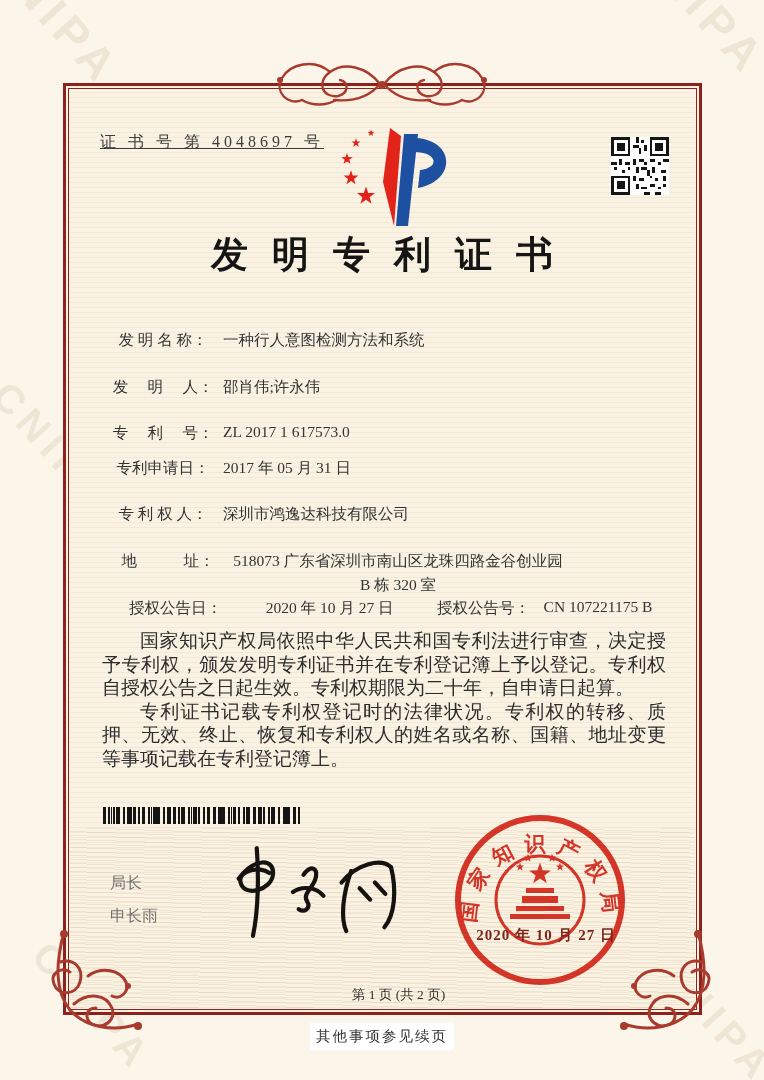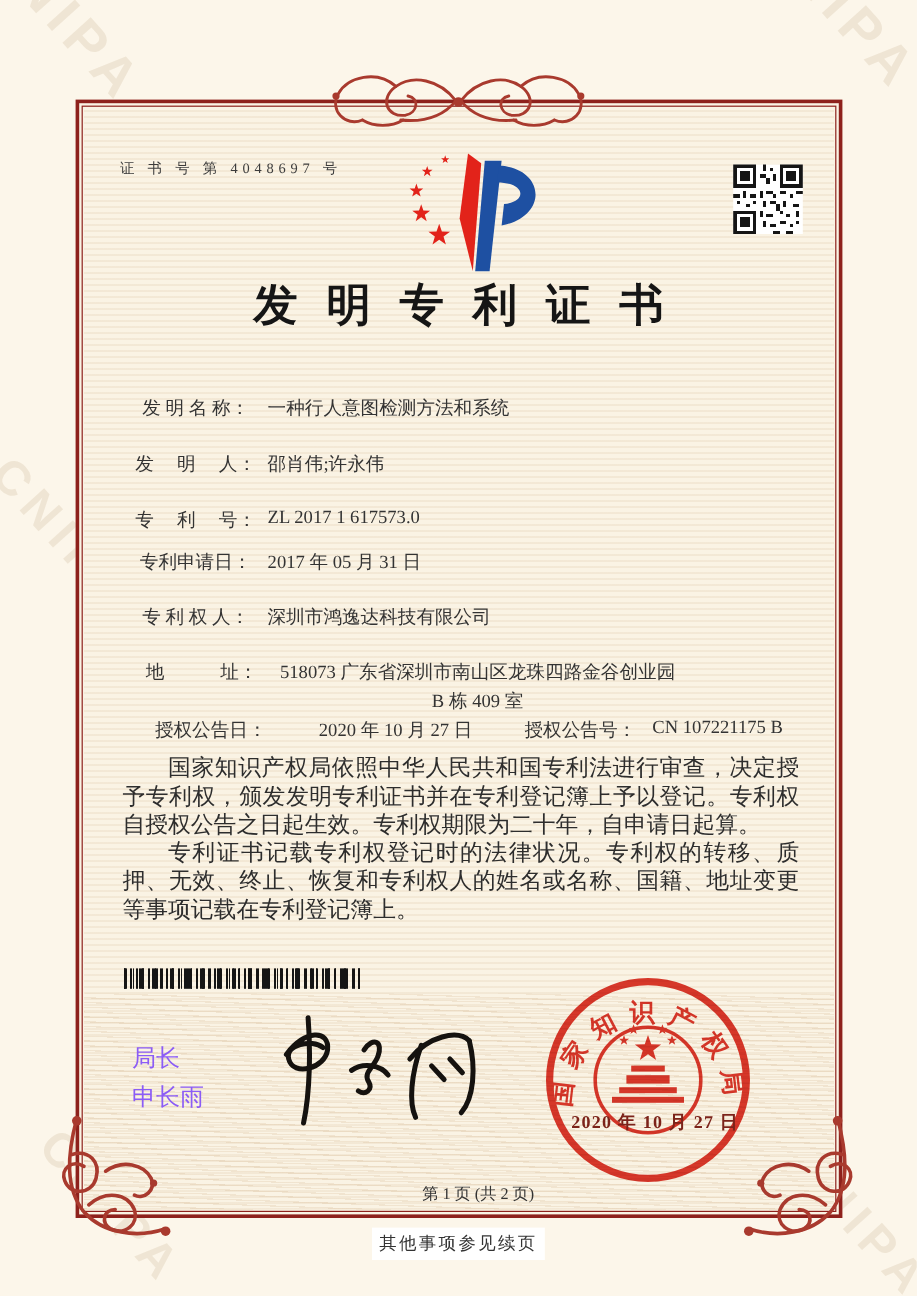--- a/index.html
+++ b/index.html
@@ -21,21 +21,21 @@
   .frame-inner{position:absolute;inset:2px;border:1px solid #8e211c;}
   .texture{position:absolute;inset:4px;
     background:repeating-linear-gradient(0deg, rgba(193,154,107,0.12) 0 1px, rgba(0,0,0,0) 1px 5px);}
   .texture-bottom{position:absolute;left:4px;right:4px;top:742px;bottom:4px;
     background:repeating-linear-gradient(2deg, rgba(193,150,100,0.16) 0 1px, rgba(0,0,0,0) 1px 4px);}
   
   .ornament-top{position:absolute;left:268px;top:54px;}
   .flourish-bl{position:absolute;left:26px;top:928px;}
   .flourish-br{position:absolute;left:618px;top:928px;}
   
-  .cert-no{position:absolute;left:100px;top:132px;font-size:12px;letter-spacing:4px;color:#3c3c3c;}
+  .cert-no{position:absolute;left:100px;top:132px;font-size:16px;letter-spacing:4px;color:#3c3c3c;text-decoration:underline;}
   .logo{position:absolute;left:306px;top:126px;}
   .qr{position:absolute;left:611px;top:137px;}
   .title{position:absolute;left:0;right:0;top:230px;text-align:center;font-size:37px;
          font-weight:bold;color:#151515;letter-spacing:24px;text-indent:24px;}
   
   .field-row{position:absolute;left:103px;font-size:15.5px;color:#333;text-align:center;}
   .f-label{display:inline-block;min-width:120px;white-space:pre;vertical-align:top;}
   .f-value{display:inline-block;vertical-align:top;}
   .row0{top:330px}.row1{top:377px}.row2{top:423px}.row3{top:458px}.row4{top:504px}
   .row5{top:549px;width:470px;line-height:24px}
@@ -46,21 +46,21 @@
   .paras{position:absolute;left:102px;top:629px;width:564px;font-size:19px;line-height:23.5px;
          text-align:justify;color:#2d2d2d;}
   .paras p{margin:0;text-indent:2em;}
   
   .barcode{position:absolute;left:103px;top:807px;width:197px;height:17px;
     background:
       repeating-linear-gradient(90deg,#151515 0 2px,rgba(0,0,0,0) 2px 5px),
       repeating-linear-gradient(90deg,#151515 0 1px,rgba(0,0,0,0) 1px 8px),
       repeating-linear-gradient(90deg,#151515 0 3px,rgba(0,0,0,0) 3px 13px);}
   
-  .signer{position:absolute;left:110px;top:866px;font-size:20px;color:#8b5cf6;line-height:33px;}
+  .signer{position:absolute;left:110px;top:866px;font-size:16px;color:#737373;line-height:33px;}
   .signature{position:absolute;left:212px;top:840px;}
   
   .seal{position:absolute;left:452px;top:812px;opacity:0.92;mix-blend-mode:multiply;}
   .seal-date{position:absolute;left:468px;top:926px;width:156px;text-align:center;
              font-size:15px;font-weight:bold;color:#7c231a;letter-spacing:1px;}
   
   .page-info{position:absolute;left:0;right:0;top:986px;text-align:center;font-size:13.5px;color:#333;padding-left:33px;}
   .footer-note{position:absolute;left:50%;transform:translateX(-50%);top:1023px;background:#ffffff;
                padding:4px 6px;font-size:14.5px;color:#333;letter-spacing:2px;}
 </style>
@@ -170,21 +170,21 @@
   <div class="field-row row2">
     <span class="f-label">专　 利　 号：</span><span class="f-value">ZL 2017 1 617573.0</span>
   </div>
   <div class="field-row row3">
     <span class="f-label">专利申请日：</span><span class="f-value">2017 年 05 月 31 日</span>
   </div>
   <div class="field-row row4">
     <span class="f-label">专 利 权 人：</span><span class="f-value">深圳市鸿逸达科技有限公司</span>
   </div>
   <div class="field-row row5">
-    <span class="f-label">地　　　址：</span><span class="f-value">518073 广东省深圳市南山区龙珠四路金谷创业园 B 栋 409 室</span>
+    <span class="f-label">地　　　址：</span><span class="f-value">518073 广东省深圳市南山区龙珠四路金谷创业园 B 栋 320 室</span>
   </div>
   <div class="field-row row6">
     <span class="f-label">授权公告日：</span><span class="f-value v-left">2020 年 10 月 27 日</span><span class="f-label">授权公告号：</span><span class="f-value">CN 107221175 B</span>
   </div>
 
   <div class="paras">
     <p>国家知识产权局依照中华人民共和国专利法进行审查，决定授予专利权，颁发发明专利证书并在专利登记簿上予以登记。专利权自授权公告之日起生效。专利权期限为二十年，自申请日起算。</p>
     <p>专利证书记载专利权登记时的法律状况。专利权的转移、质押、无效、终止、恢复和专利权人的姓名或名称、国籍、地址变更等事项记载在专利登记簿上。</p>
   </div>
 

